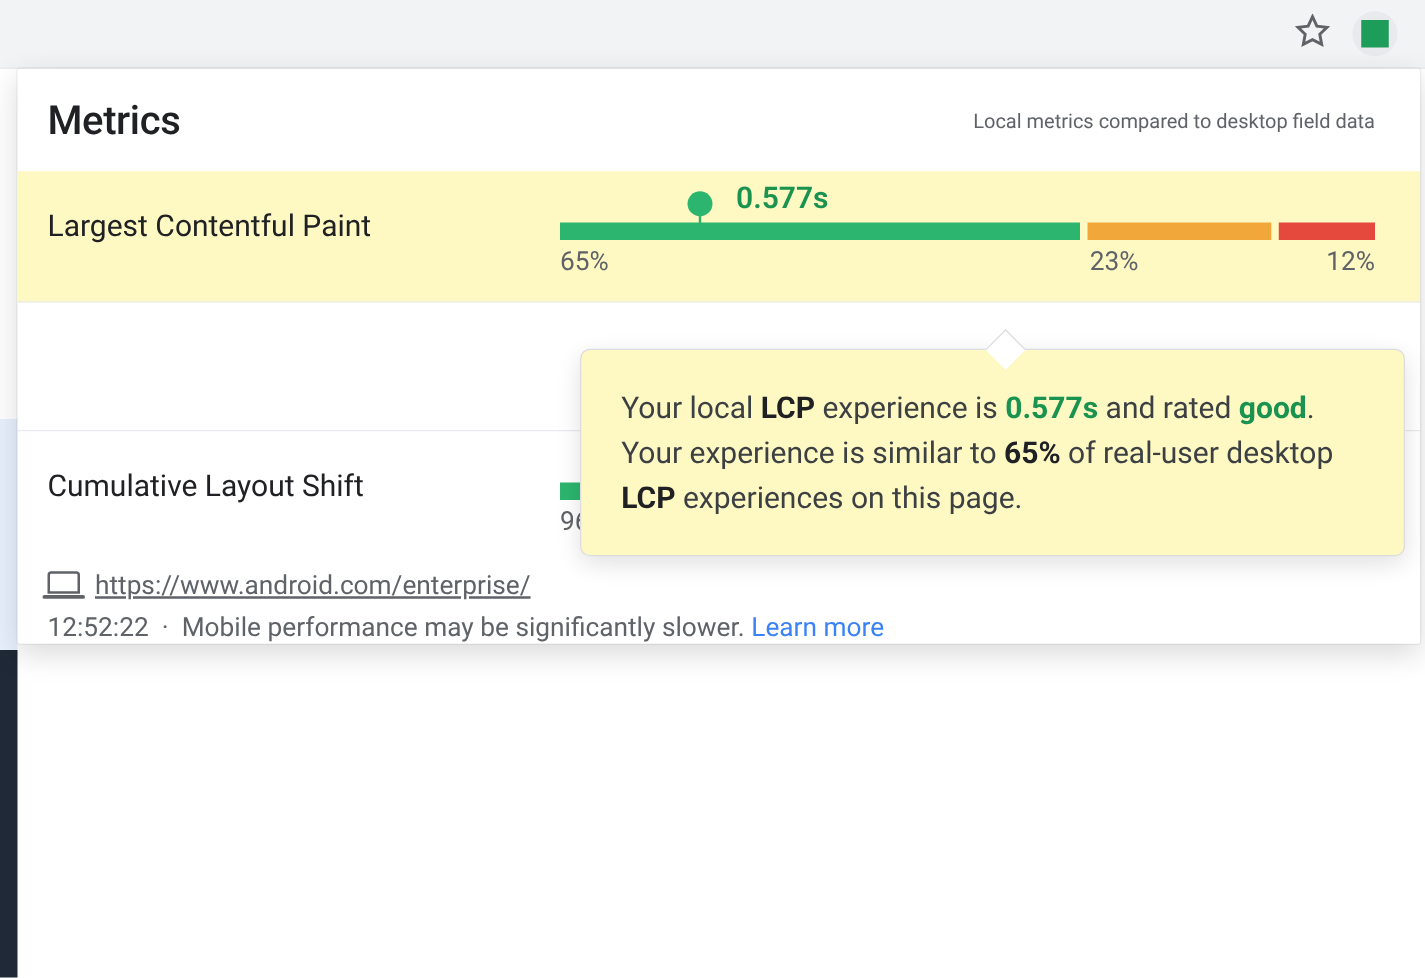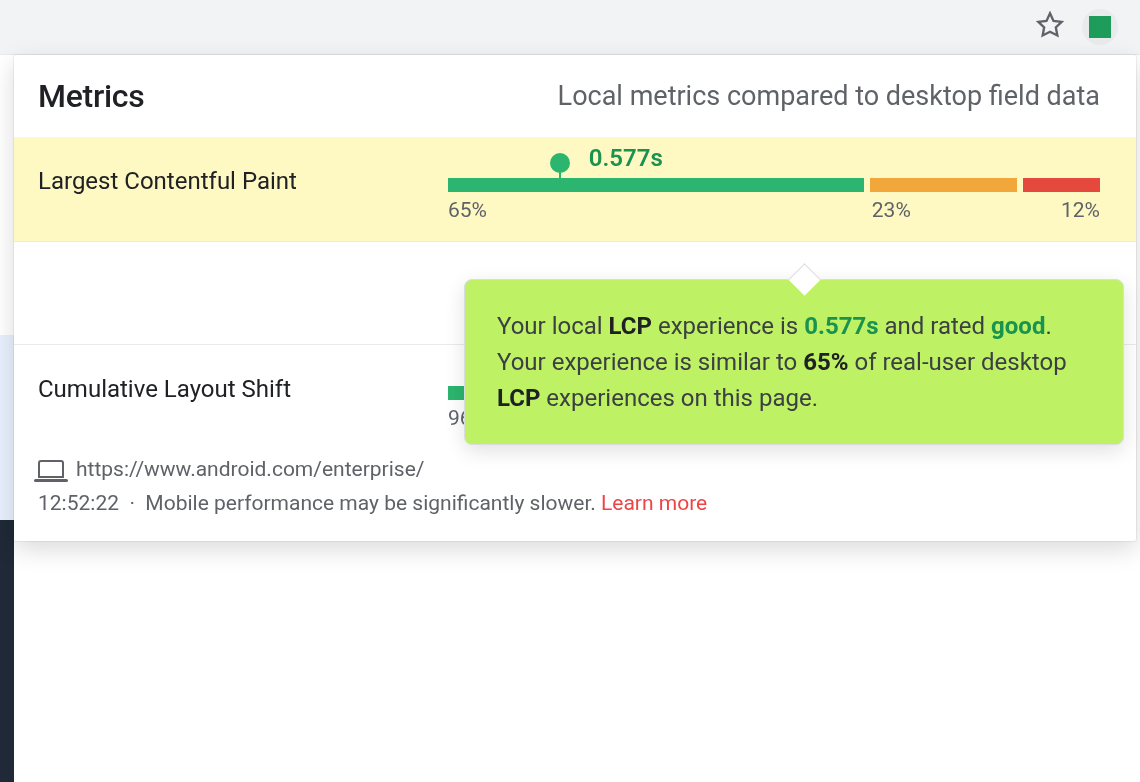--- a/index.html
+++ b/index.html
@@ -31,28 +31,28 @@
   }
   .ext-badge .sq { width:22px; height:22px; background:#1e9c5a; }
 
   
   .panel {
     position:absolute;
     top:55px; left:14px; right:4px;
     background:#fff;
     box-shadow:0 8px 24px rgba(0,0,0,0.15), 0 0 0 1px rgba(0,0,0,0.05);
     border-radius:2px;
-    padding-bottom:26px;
+    padding-bottom:0;
   }
   .panel-header {
     display:flex; align-items:center; justify-content:space-between;
     padding:22px 36px 22px 24px;
   }
   .panel-header h1 { font-size:32px; font-weight:500; margin:0; letter-spacing:-0.3px; }
-  .panel-header .sub { font-size:27px; color:#5f6368; }
+  .panel-header .sub { font-size:16px; color:#5f6368; }
 
   .metric-row {
     display:flex; align-items:center;
     padding:30px 36px 46px 24px;
     border-bottom:1px solid #e8eaed;
     position:relative;
   }
   .metric-row:last-of-type { border-bottom:none; }
   .metric-row.selected { background:#fef9c3; }
   .metric-label { font-size:24px; width:410px; flex:0 0 410px; color:#202124; }
@@ -77,45 +77,45 @@
     position:absolute; top:-24px; font-size:24px; font-weight:600; color:#19934f;
   }
   .pct-labels { position:absolute; top:30px; left:0; right:0; font-size:21px; color:#5f6368; }
   .pct-labels span { position:absolute; }
 
   
   .tooltip {
     position:absolute;
     top:224px; left:450px;
     width:660px;
-    background:#bef264;
+    background:#fef9c3;
     border:1px solid #dadce0;
     border-radius:8px;
     box-shadow:0 6px 20px rgba(0,0,0,0.12);
     padding:28px 32px;
     font-size:24px; line-height:1.5;
     color:#3c4043;
     z-index:5;
   }
   .tooltip::before {
     content:""; position:absolute; top:-12px; left:328px;
     width:22px; height:22px; background:#fff;
     border-left:1px solid #dadce0; border-top:1px solid #dadce0;
     transform:rotate(45deg);
   }
   .tooltip b { font-weight:700; color:#202124; }
   .tooltip .val  { font-weight:700; color:#19934f; }
   .tooltip .good { font-weight:700; color:#19934f; }
 
   
   .footer { padding:0 24px; font-size:21px; color:#5f6368; }
-  .footer-line1 { display:flex; align-items:center; gap:12px; margin-top:8px; margin-bottom:10px; }
+  .footer-line1 { display:flex; align-items:flex-start; gap:12px; margin-top:8px; margin-bottom:10px;text-decoration:underline; }
   .laptop-icon { width:26px; height:18px; border:2px solid #5f6368; border-radius:3px 3px 0 0; position:relative; }
   .laptop-icon::after { content:""; position:absolute; left:-6px; right:-6px; bottom:-6px; height:3px; background:#5f6368; border-radius:2px; }
-  .footer a { color:#ef4444; text-decoration:none; }
+  .footer a { color:#3b82f6; text-decoration:none; }
 
   
   .bg-left {
     position:absolute; left:0; top:55px; width:14px; height:730px;
     background:linear-gradient(to bottom,
       #fff 0, #fff 145px,
       #fff 145px, #fff 280px,
       #e8f0fe 280px, #e8f0fe 465px,
       #1f2937 465px, #1f2937 730px);
     z-index:-1;

